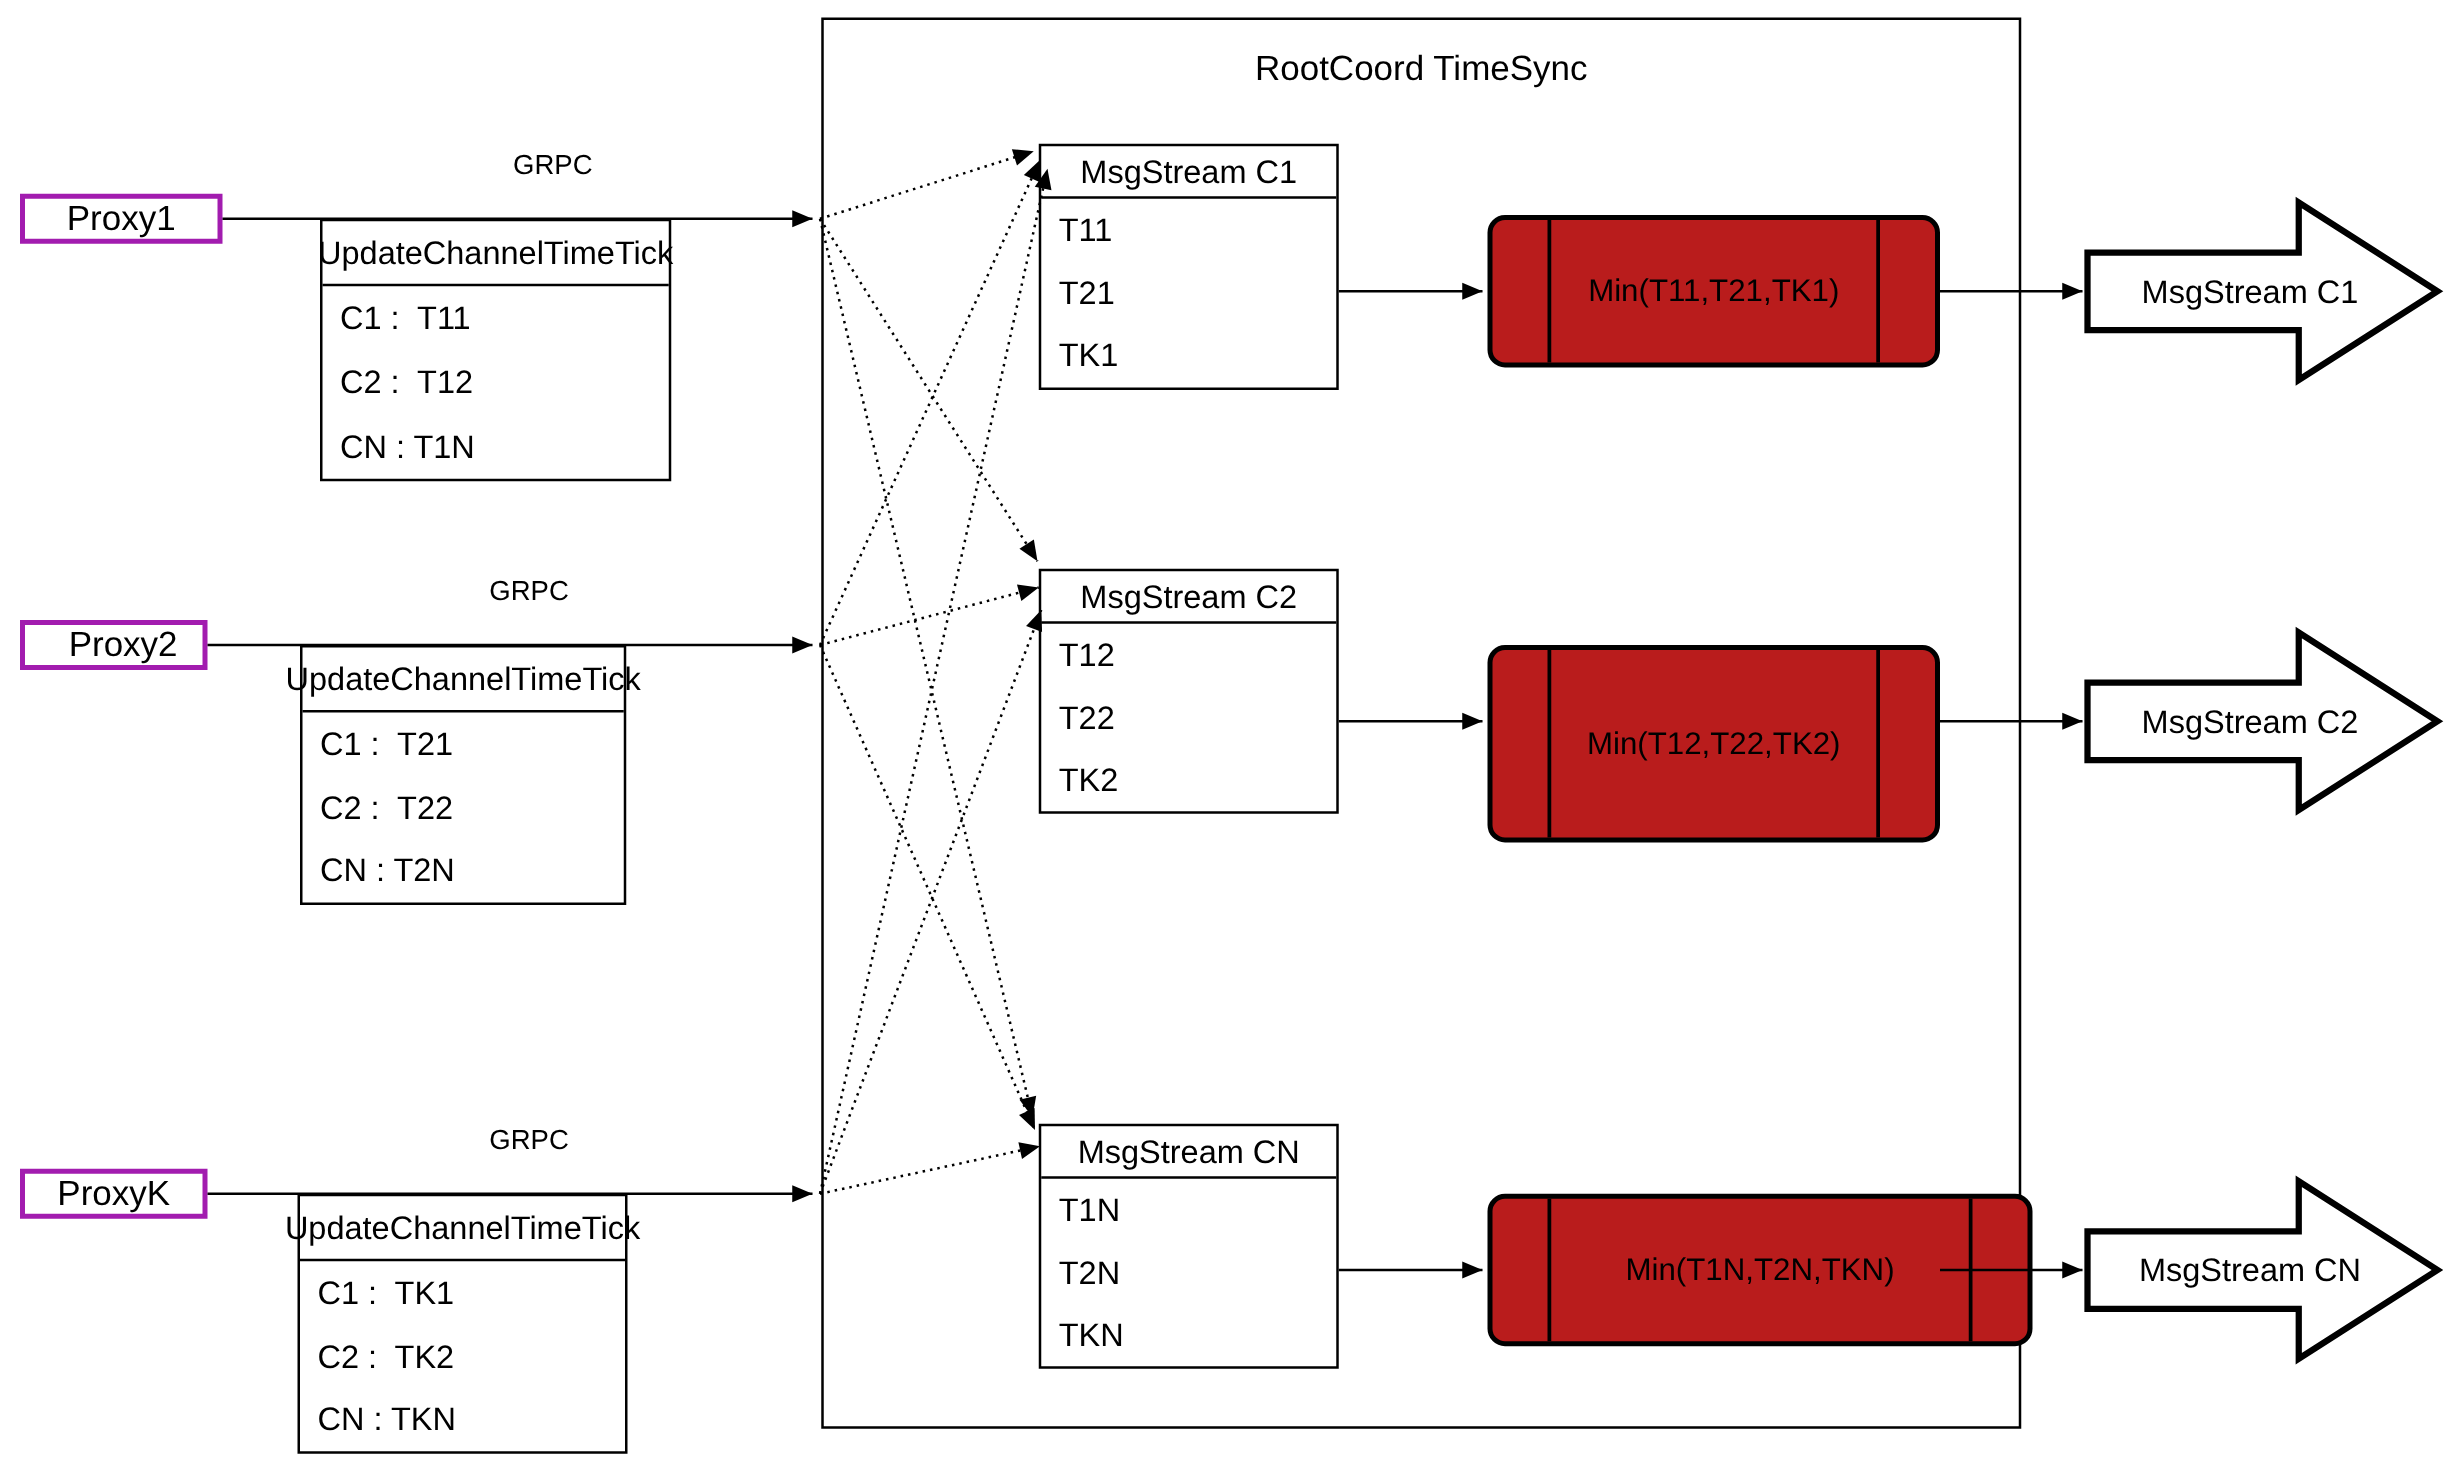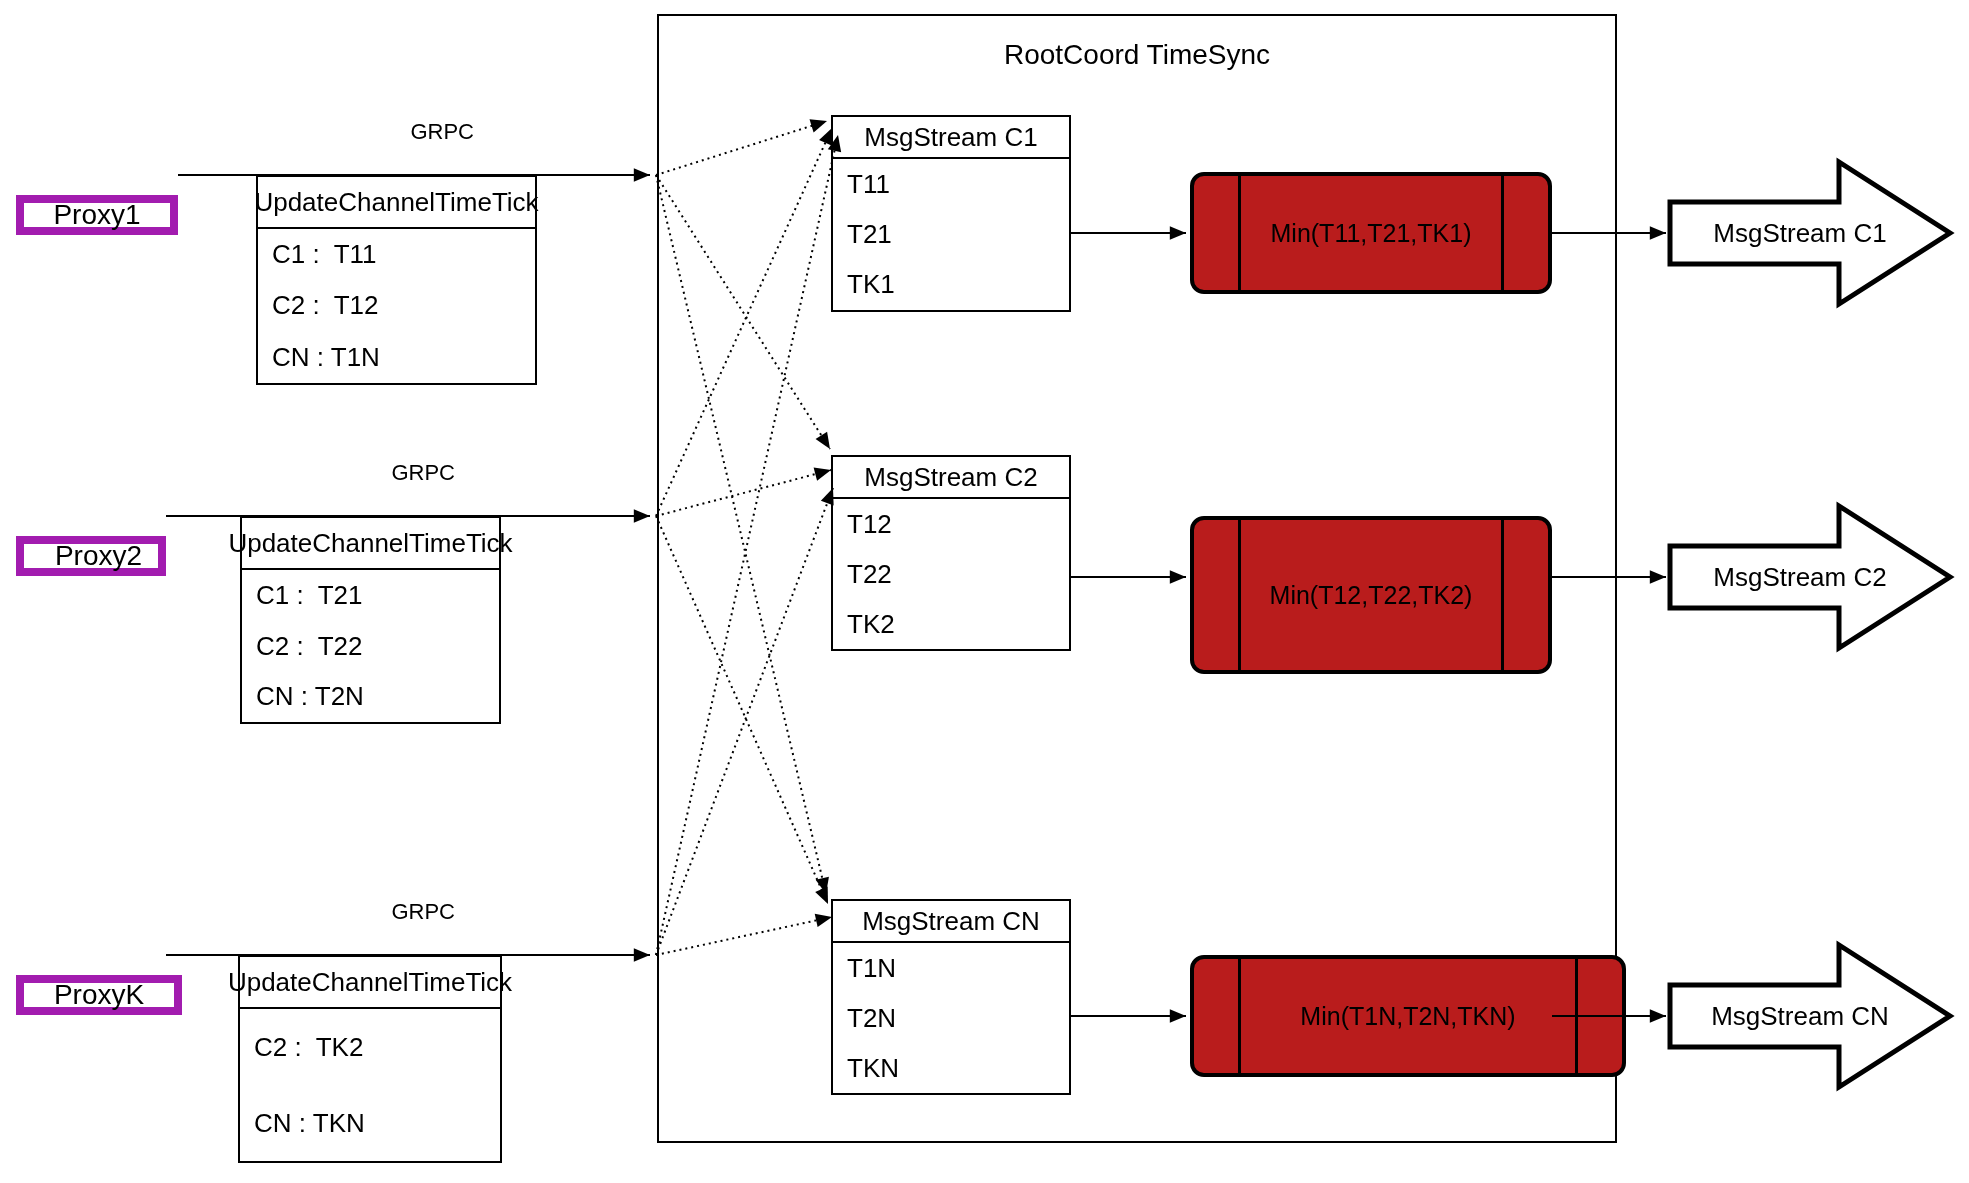--- a/index.html
+++ b/index.html
@@ -5,21 +5,21 @@
   html,body { margin:0; padding:0; background:#ffffff; }
   .canvas {
     position:relative;
     width:1969px; height:1183px;
     background:#ffffff;
     font-family:"Liberation Sans", sans-serif;
     color:#000000;
     overflow:hidden;
   }
   .abs { position:absolute; box-sizing:border-box; }
-  .frame { border:8px solid #a21caf; background:#fff;margin-top:40px; }
+  .frame { border:4px solid #a21caf; background:#fff; }
   .bigframe { border:2px solid #000; background:#fff; }
   .ctr { display:flex; align-items:center; justify-content:center; }
   .txt { font-size:28px; line-height:1.2; }
   .txt-sm { font-size:22px; line-height:1.2; }
   .tbl { display:flex; flex-direction:column; border:2px solid #000; background:#fff; }
   .tbl-head {
     flex:0 0 auto; border-bottom:2px solid #000;
     display:flex; align-items:center; justify-content:center;
     font-size:26px; white-space:pre;
   }
@@ -66,24 +66,25 @@
 
   <div class="abs frame ctr txt" style="left:16px; top:496px; width:150px; height:40px;padding-left:15px;">Proxy2</div>
   <div class="abs txt-sm grpc" style="left:255px; top:460px; width:200px;">GRPC</div>
   <div class="abs tbl" style="left:240px; top:516px; width:261px; height:208px;">
     <div class="tbl-head" style="height:50px;">UpdateChannelTimeTick</div>
     <div class="tbl-row">C1 :  T21</div>
     <div class="tbl-row">C2 :  T22</div>
     <div class="tbl-row">CN : T2N</div>
   </div>
 
-  <div class="abs frame ctr txt" style="left:16px; top:935px; width:166px; height:40px;">ProxyK</div>
+  <div class="abs frame ctr txt" style="left:16px; top:935px; width:150px; height:40px;">ProxyK</div>
   <div class="abs txt-sm grpc" style="left:255px; top:899px; width:200px;">GRPC</div>
   <div class="abs tbl" style="left:238px; top:955px; width:264px; height:208px;">
     <div class="tbl-head" style="height:50px;">UpdateChannelTimeTick</div>
+    <div class="tbl-row">C1 :  TK1</div>
     <div class="tbl-row">C2 :  TK2</div>
     <div class="tbl-row">CN : TKN</div>
   </div>
 
   <div class="abs tbl" style="left:831px; top:115px; width:240px; height:197px;">
     <div class="tbl-head" style="height:40px;">MsgStream C1</div>
     <div class="tbl-row">T11</div>
     <div class="tbl-row">T21</div>
     <div class="tbl-row">TK1</div>
   </div>

